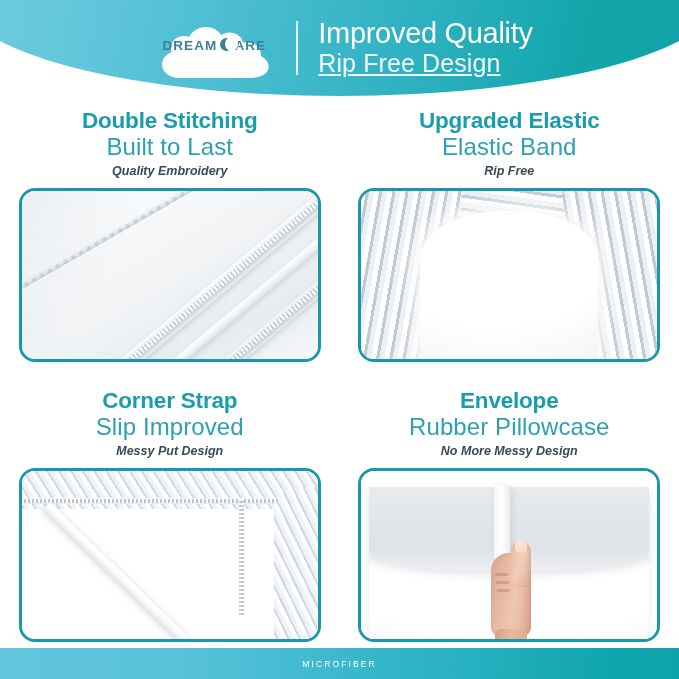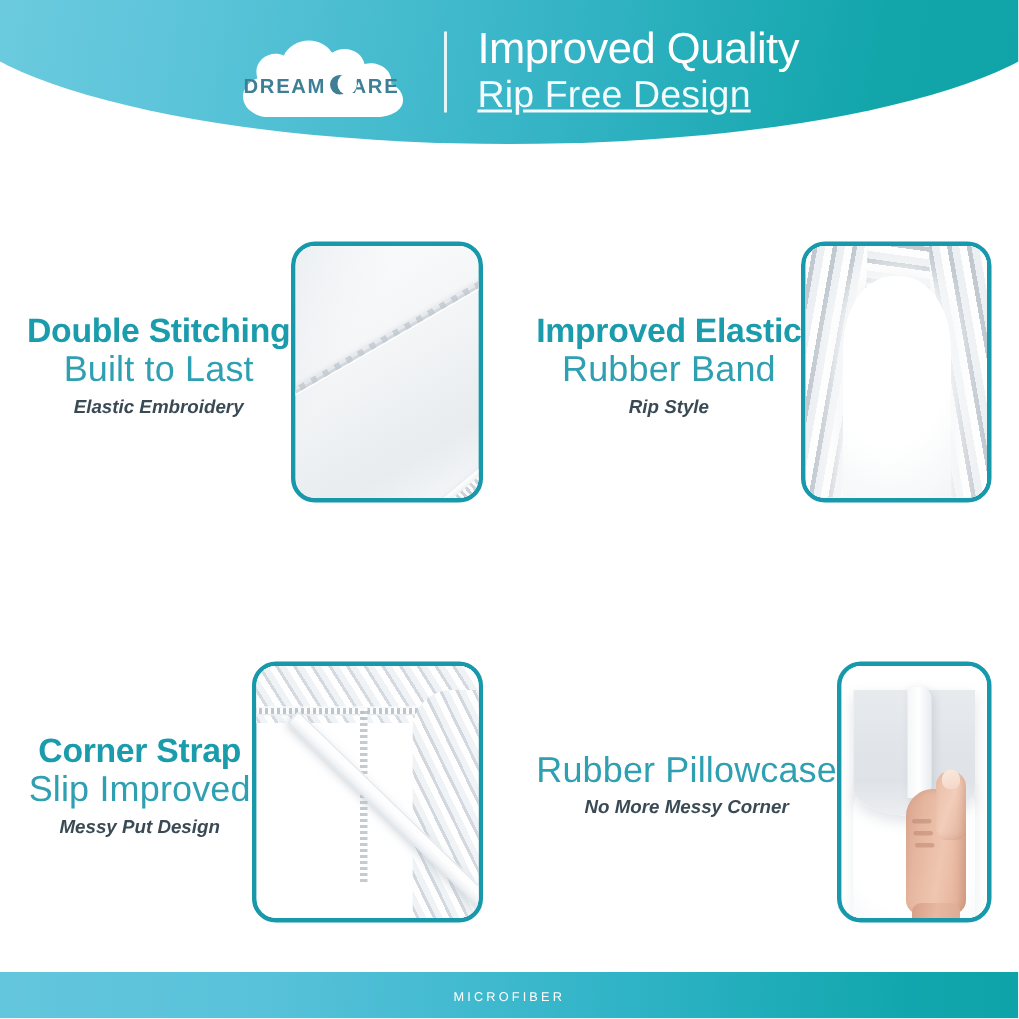--- a/index.html
+++ b/index.html
@@ -55,21 +55,21 @@
     flex: 0 0 auto;
   }
   .cloud {
     position: absolute;
     left: 0; top: 0;
     width: 136px; height: 64px;
   }
   .logo-text {
     position: absolute;
     left: 0;
-    top: 34px;
+    top: 22px;
     width: 136px;
     text-align: center;
     font-size: 13.5px;
     font-weight: bold;
     letter-spacing: 1.1px;
     color: #3f7f95;
     z-index: 4;
     white-space: nowrap;
   }
   .logo-text .moon {
@@ -133,20 +133,21 @@
     height: 560px;
     display: grid;
     grid-template-columns: 1fr 1fr;
     grid-template-rows: 1fr 1fr;
     z-index: 2;
   }
   .cell {
     position: relative;
     padding: 8px 18px 0 18px;
     display: flex;
+    flex-direction: column;
     align-items: center;
   }
 
   .caption { text-align: center; width: 100%; }
   .cap-1 {
     font-size: 22.5px;
     font-weight: bold;
     color: #1a9cac;
     line-height: 1.12;
     letter-spacing: -0.2px;
@@ -430,36 +431,36 @@
       <div class="header-title-sub">Rip Free Design</div>
     </div>
   </div>
 
   <div class="grid">
 
     <div class="cell">
       <div class="caption">
         <div class="cap-1">Double Stitching</div>
         <div class="cap-2">Built to Last</div>
-        <div class="cap-3">Elastic Embroidery</div>
+        <div class="cap-3">Quality Embroidery</div>
       </div>
       <div class="photo">
         <div class="ph-stitch"></div>
         <div class="stitch-seam seam-a"></div>
         <div class="hem hem-1"></div>
         <div class="hem hem-2"></div>
         <div class="hem hem-3"></div>
       </div>
     </div>
 
     <div class="cell">
       <div class="caption">
-        <div class="cap-1">Improved Elastic</div>
-        <div class="cap-2">Rubber Band</div>
-        <div class="cap-3">Rip Style</div>
+        <div class="cap-1">Upgraded Elastic</div>
+        <div class="cap-2">Elastic Band</div>
+        <div class="cap-3">Rip Free</div>
       </div>
       <div class="photo">
         <div class="ph-elastic"></div>
         <div class="elastic-ruffle top"></div>
         <div class="elastic-ruffle left"></div>
         <div class="elastic-ruffle right"></div>
         <div class="sheet-center"></div>
       </div>
     </div>
 
@@ -475,22 +476,23 @@
           <div class="mattress-piping"></div>
           <div class="mattress-side"></div>
           <div class="piping-curve"></div>
           <div class="strap"></div>
         </div>
       </div>
     </div>
 
     <div class="cell">
       <div class="caption">
+        <div class="cap-1">Envelope</div>
         <div class="cap-2">Rubber Pillowcase</div>
-        <div class="cap-3">No More Messy Corner</div>
+        <div class="cap-3">No More Messy Design</div>
       </div>
       <div class="photo">
         <div class="ph-pillow">
           <div class="pillow-body"></div>
           <div class="pillow-flap"></div>
           <div class="flap-lift"></div>
           <div class="hand">
             <div class="palm"></div>
             <div class="knuckle" style="left:4px; top:26px;"></div>
             <div class="knuckle" style="left:5px; top:34px;"></div>

